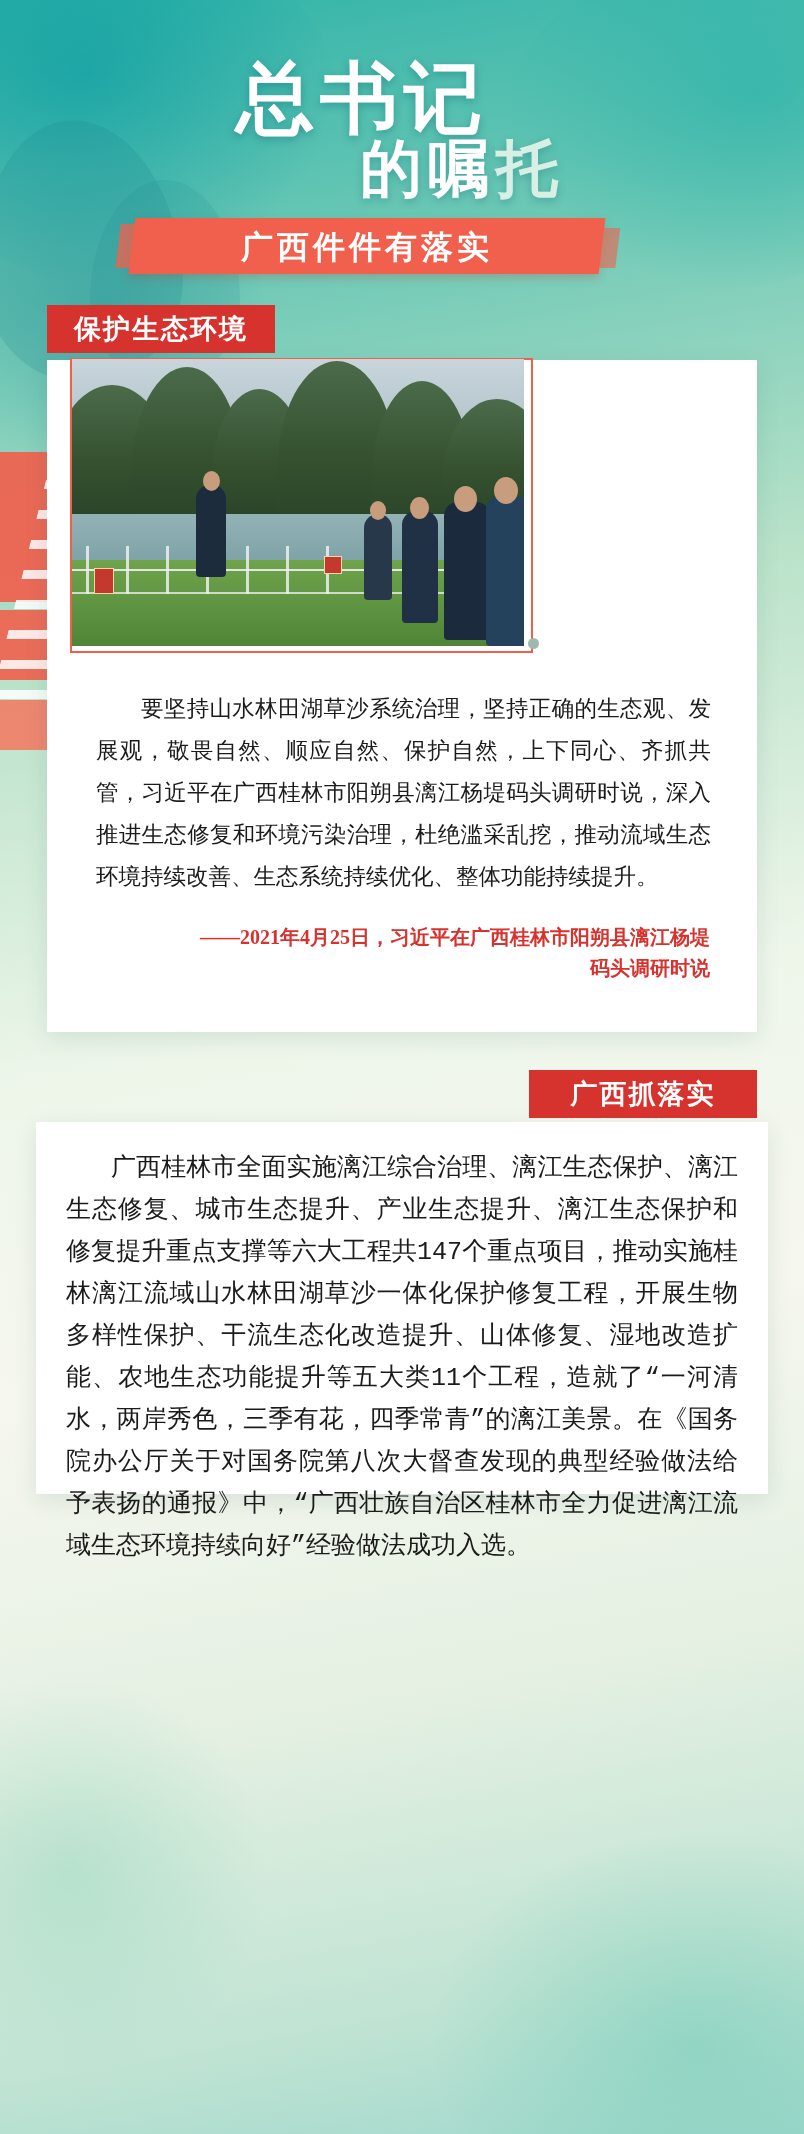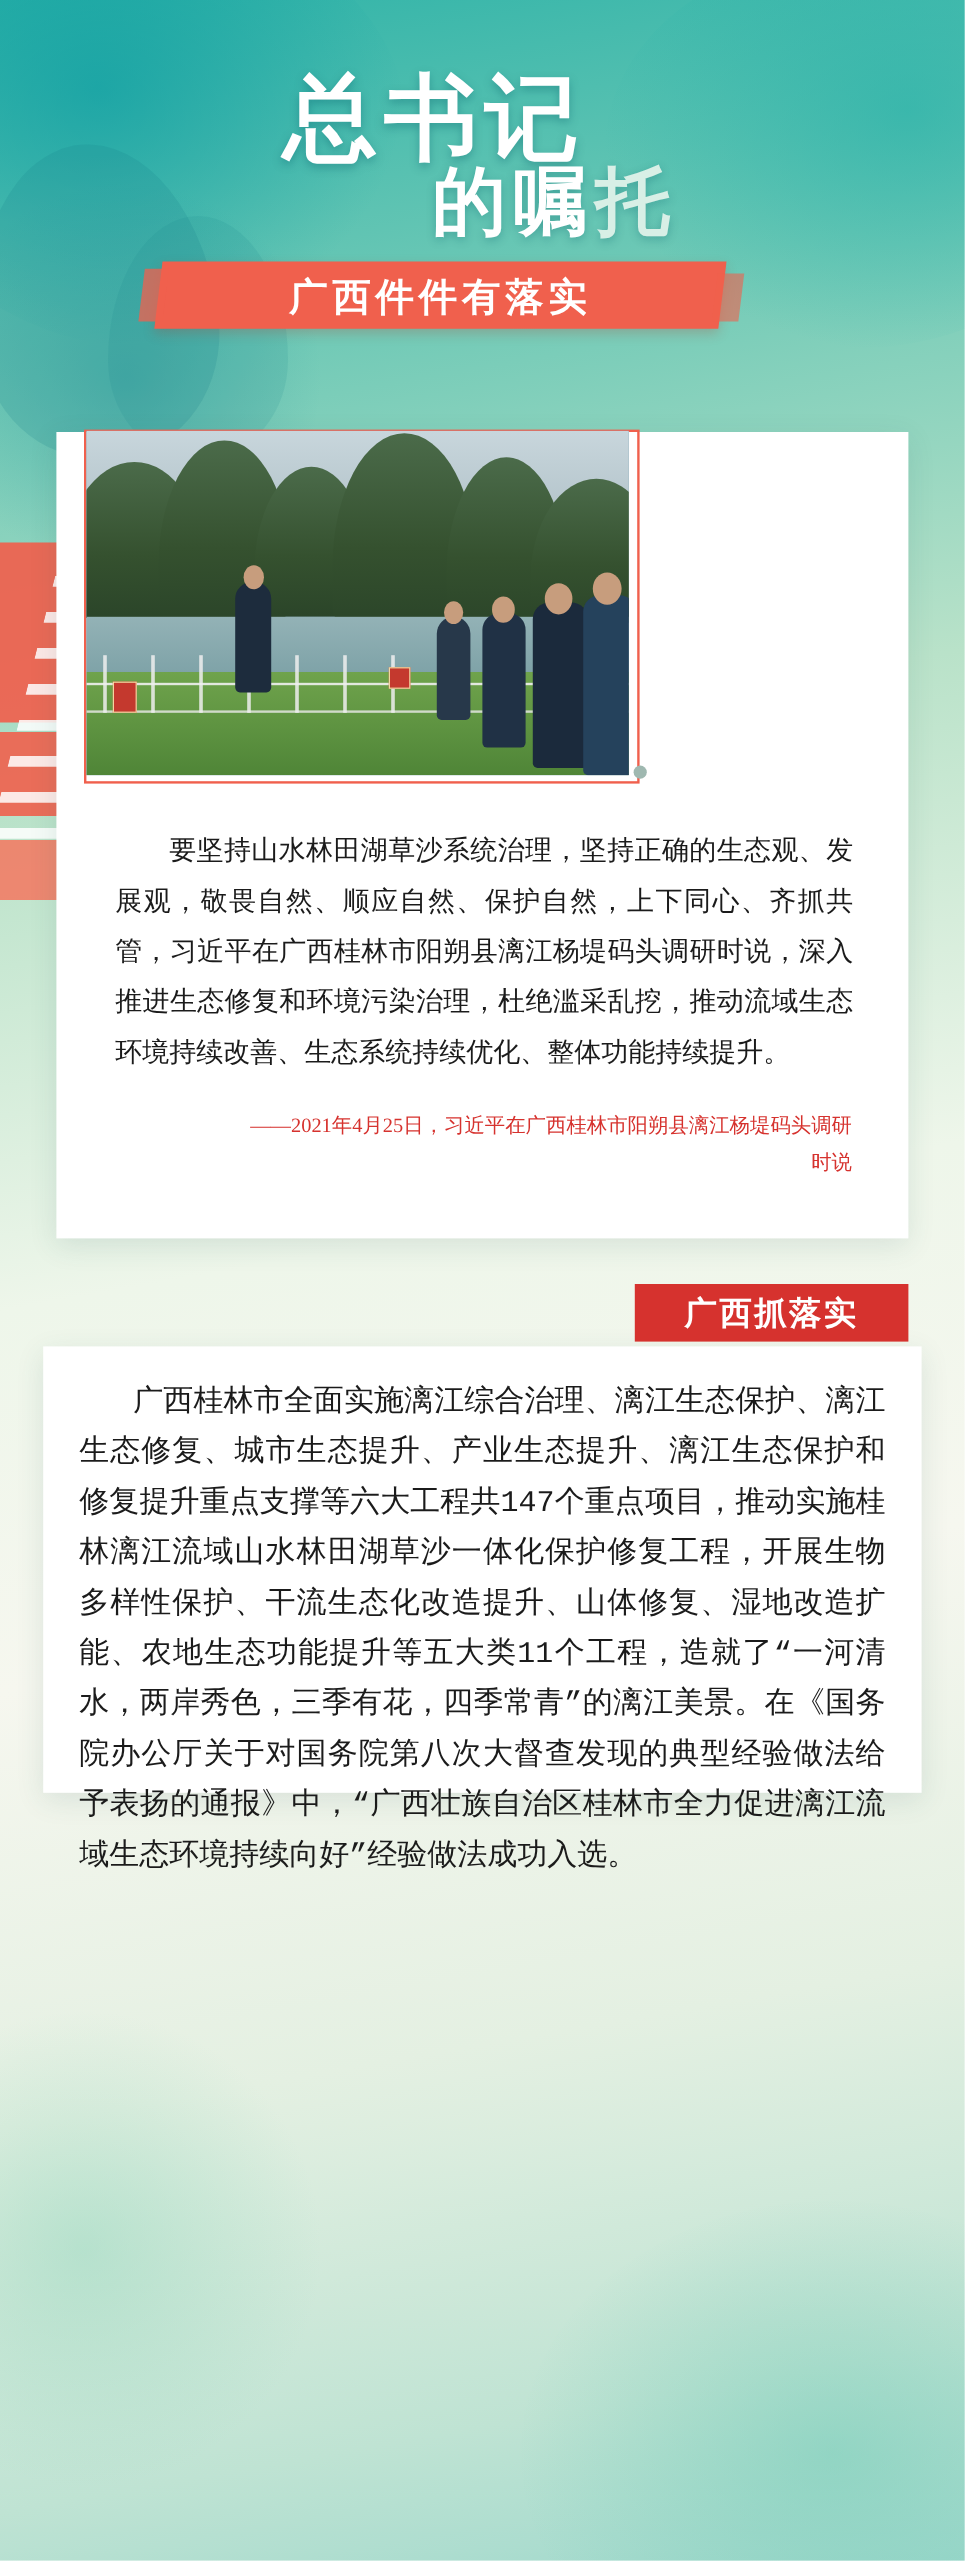--- a/index.html
+++ b/index.html
@@ -286,22 +286,22 @@
     color: #1b1b1b;
     text-align: justify;
     text-indent: 45px;
     z-index: 4;
   }
   .quote-source {
     position: absolute;
     left: 200px; top: 922px;
     width: 510px;
     font-family: "Liberation Serif", serif;
-    font-size: 17px;
-    font-weight: normal;
+    font-size: 20px;
+    font-weight: bold;
     line-height: 31px;
     color: #d6322e;
     text-align: right;
     z-index: 4;
   }
   .dot-accent {
     position: absolute;
     left: 528px; top: 638px;
     width: 11px; height: 11px;
     border-radius: 50%;
@@ -380,20 +380,23 @@
     <span class="title-line1">总书记</span>
     <span class="title-line2">
       <span>的嘱</span><span class="soft">托</span>
     </span>
   </div>
 
   <div class="subtitle-band"></div>
   <div class="subtitle-text">广西件件有落实</div>
 
   <div class="card1"></div>
+  <div class="sec1-label">
+    <span>保护生态环境</span>
+  </div>
 
   <div class="photo-frame"></div>
   <div class="photo">
     <div class="ph-sky"></div>
     <div class="ph-karst" style="left:-20px; top:26px; width:120px; height:130px;"></div>
     <div class="ph-karst" style="left:60px; top:8px; width:110px; height:150px;"></div>
     <div class="ph-karst" style="left:140px; top:30px; width:95px; height:125px;"></div>
     <div class="ph-karst" style="left:205px; top:2px; width:120px; height:160px;"></div>
     <div class="ph-karst" style="left:300px; top:22px; width:100px; height:140px;"></div>
     <div class="ph-karst" style="left:370px; top:40px; width:110px; height:120px;"></div>

